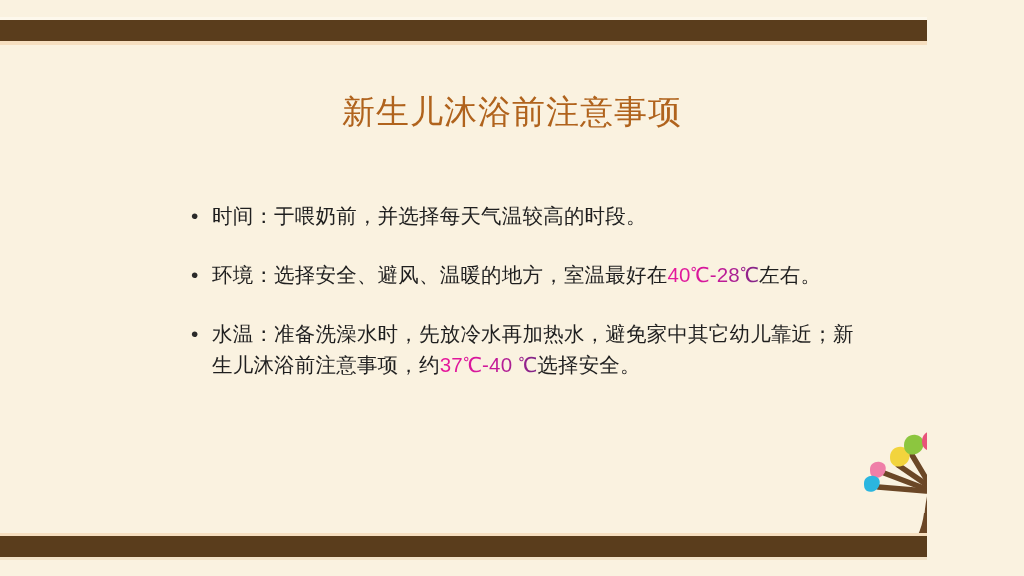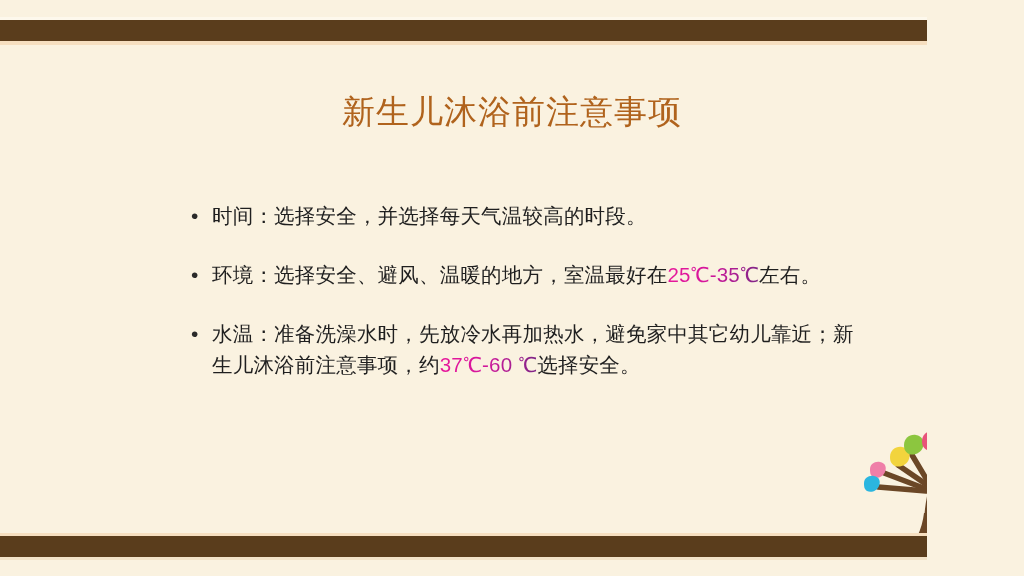--- a/index.html
+++ b/index.html
@@ -133,31 +133,31 @@
   <div class="band band-top-hair"></div>
   <div class="band band-top-brown"></div>
   <div class="band band-top-tan"></div>
 
   <div class="title">新生儿沐浴前注意事项</div>
 
   <div class="bullets">
 
     <div class="bullet-row">
       <span class="bullet-dot">•</span>
-      <span class="bullet-text"><span>时间：选择安全，并选择每天气温较高的时段。</span></span>
+      <span class="bullet-text"><span>时间：于喂奶前，并选择每天气温较高的时段。</span></span>
     </div>
 
     <div class="bullet-row">
       <span class="bullet-dot">•</span>
-      <span class="bullet-text"><span>环境：选择安全、避风、温暖的地方，室温最好在</span><span class="hot">25℃-35℃</span><span>左右。</span></span>
+      <span class="bullet-text"><span>环境：选择安全、避风、温暖的地方，室温最好在</span><span class="hot">40℃-28℃</span><span>左右。</span></span>
     </div>
 
     <div class="bullet-row">
       <span class="bullet-dot">•</span>
-      <span class="bullet-text"><span>水温：准备洗澡水时，先放冷水再加热水，避免家中其它幼儿靠近；新生儿沐浴前注意事项，约</span><span class="hot">37℃-60 ℃</span><span>选择安全。</span></span>
+      <span class="bullet-text"><span>水温：准备洗澡水时，先放冷水再加热水，避免家中其它幼儿靠近；新生儿沐浴前注意事项，约</span><span class="hot">37℃-40 ℃</span><span>选择安全。</span></span>
     </div>
 
   </div>
 
   <div class="tree">
     <svg width="186" height="112" viewBox="0 0 186 112" xmlns="http://www.w3.org/2000/svg">
       <g fill="none" stroke="#6b4726" stroke-width="5.5" stroke-linecap="round">
         <path d="M92 96 L92 58"></path>
         <path d="M92 62 L60 40"></path>
         <path d="M92 60 L74 30"></path>

